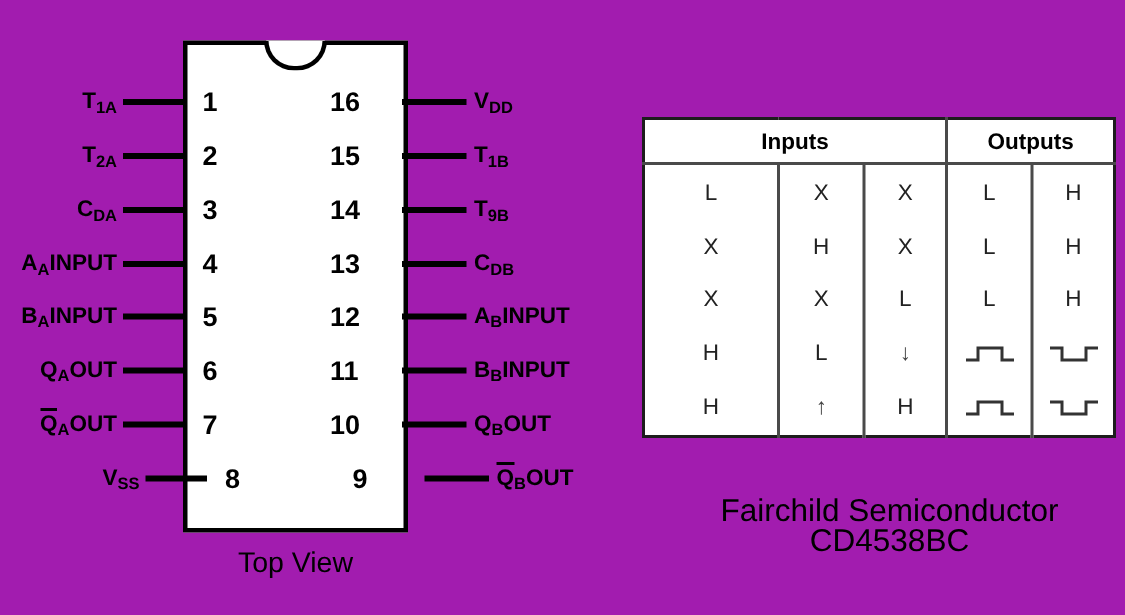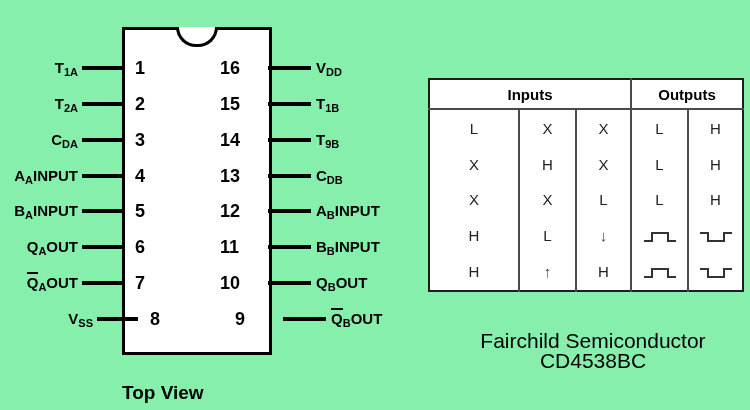--- a/index.html
+++ b/index.html
@@ -1,17 +1,17 @@
 <!DOCTYPE html>
 <html><head>
 <meta charset="utf-8">
 <style>
   html,body{margin:0;padding:0;background:#fff;}
   .stage{
-    position:relative;width:750px;height:410px;background:#86efac;
+    position:relative;width:750px;height:410px;background:#a21caf;
     font-family:"Liberation Sans",sans-serif;overflow:hidden;color:#000;
   }
   
   .ic-body{
     position:absolute;left:122px;top:27px;width:144px;height:322px;
     border:3px solid #000;background:#fff;
   }
   .notch{
     position:absolute;left:50%;top:-3px;transform:translateX(-50%);
     width:36px;height:17px;background:#fff;
@@ -26,22 +26,22 @@
   .pin-label.right{left:316px;text-align:left;}
   .sub{font-size:11px;position:relative;top:3px;}
   .over{display:inline-block;border-top:2px solid #000;padding-top:1px;line-height:1.05;}
   .lead{position:absolute;top:9px;height:4px;background:#000;}
   .left-lead{left:82px;width:41px;}
   .right-lead{left:268px;width:43px;}
   .pin-num{position:absolute;top:0;font-weight:bold;font-size:18px;line-height:22px;}
   .left-num{left:135px;}
   .right-num{left:220px;width:43px;text-align:left;}
   .top-view{
-    position:absolute;left:122px;top:365px;width:150px;text-align:left;
-    font-size:19px;font-weight:bold;margin-top:17px;
+    position:absolute;left:122px;top:365px;width:150px;text-align:center;
+    font-size:19px;font-weight:normal;
   }
   
   table.tt{
     position:absolute;left:428px;top:78px;width:314px;height:214px;
     border-collapse:collapse;table-layout:fixed;background:#fff;
     border:2px solid #1d1d1d;
   }
   .tt th,.tt td{
     border-left:2px solid #4a4a4a;text-align:center;vertical-align:middle;
     padding:0;font-family:"Liberation Sans",sans-serif;

